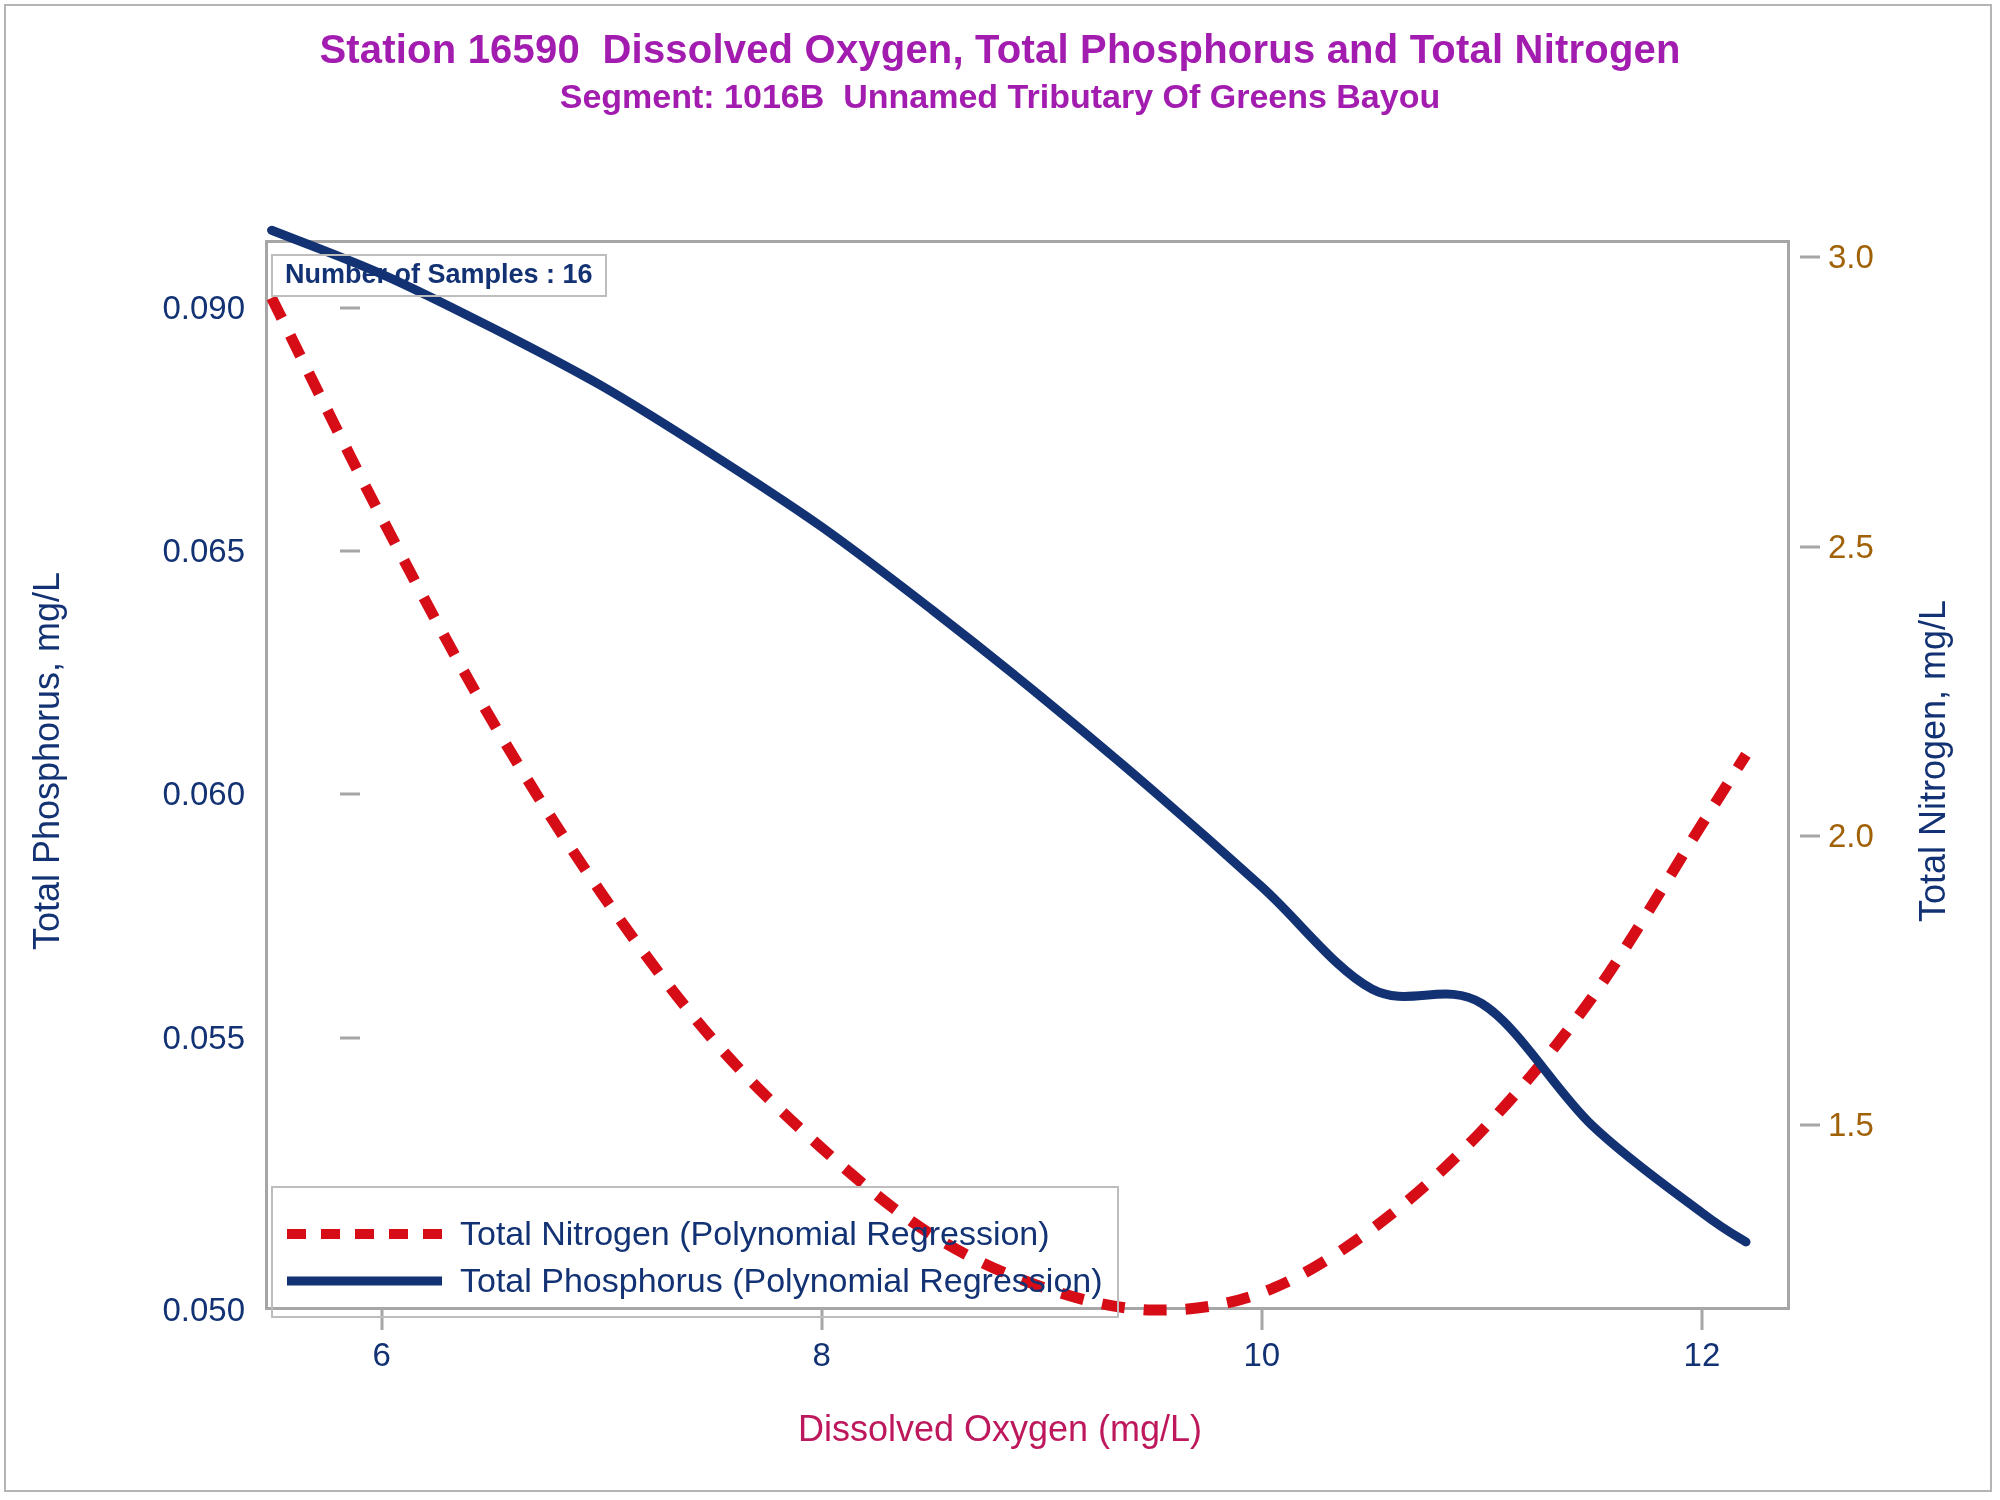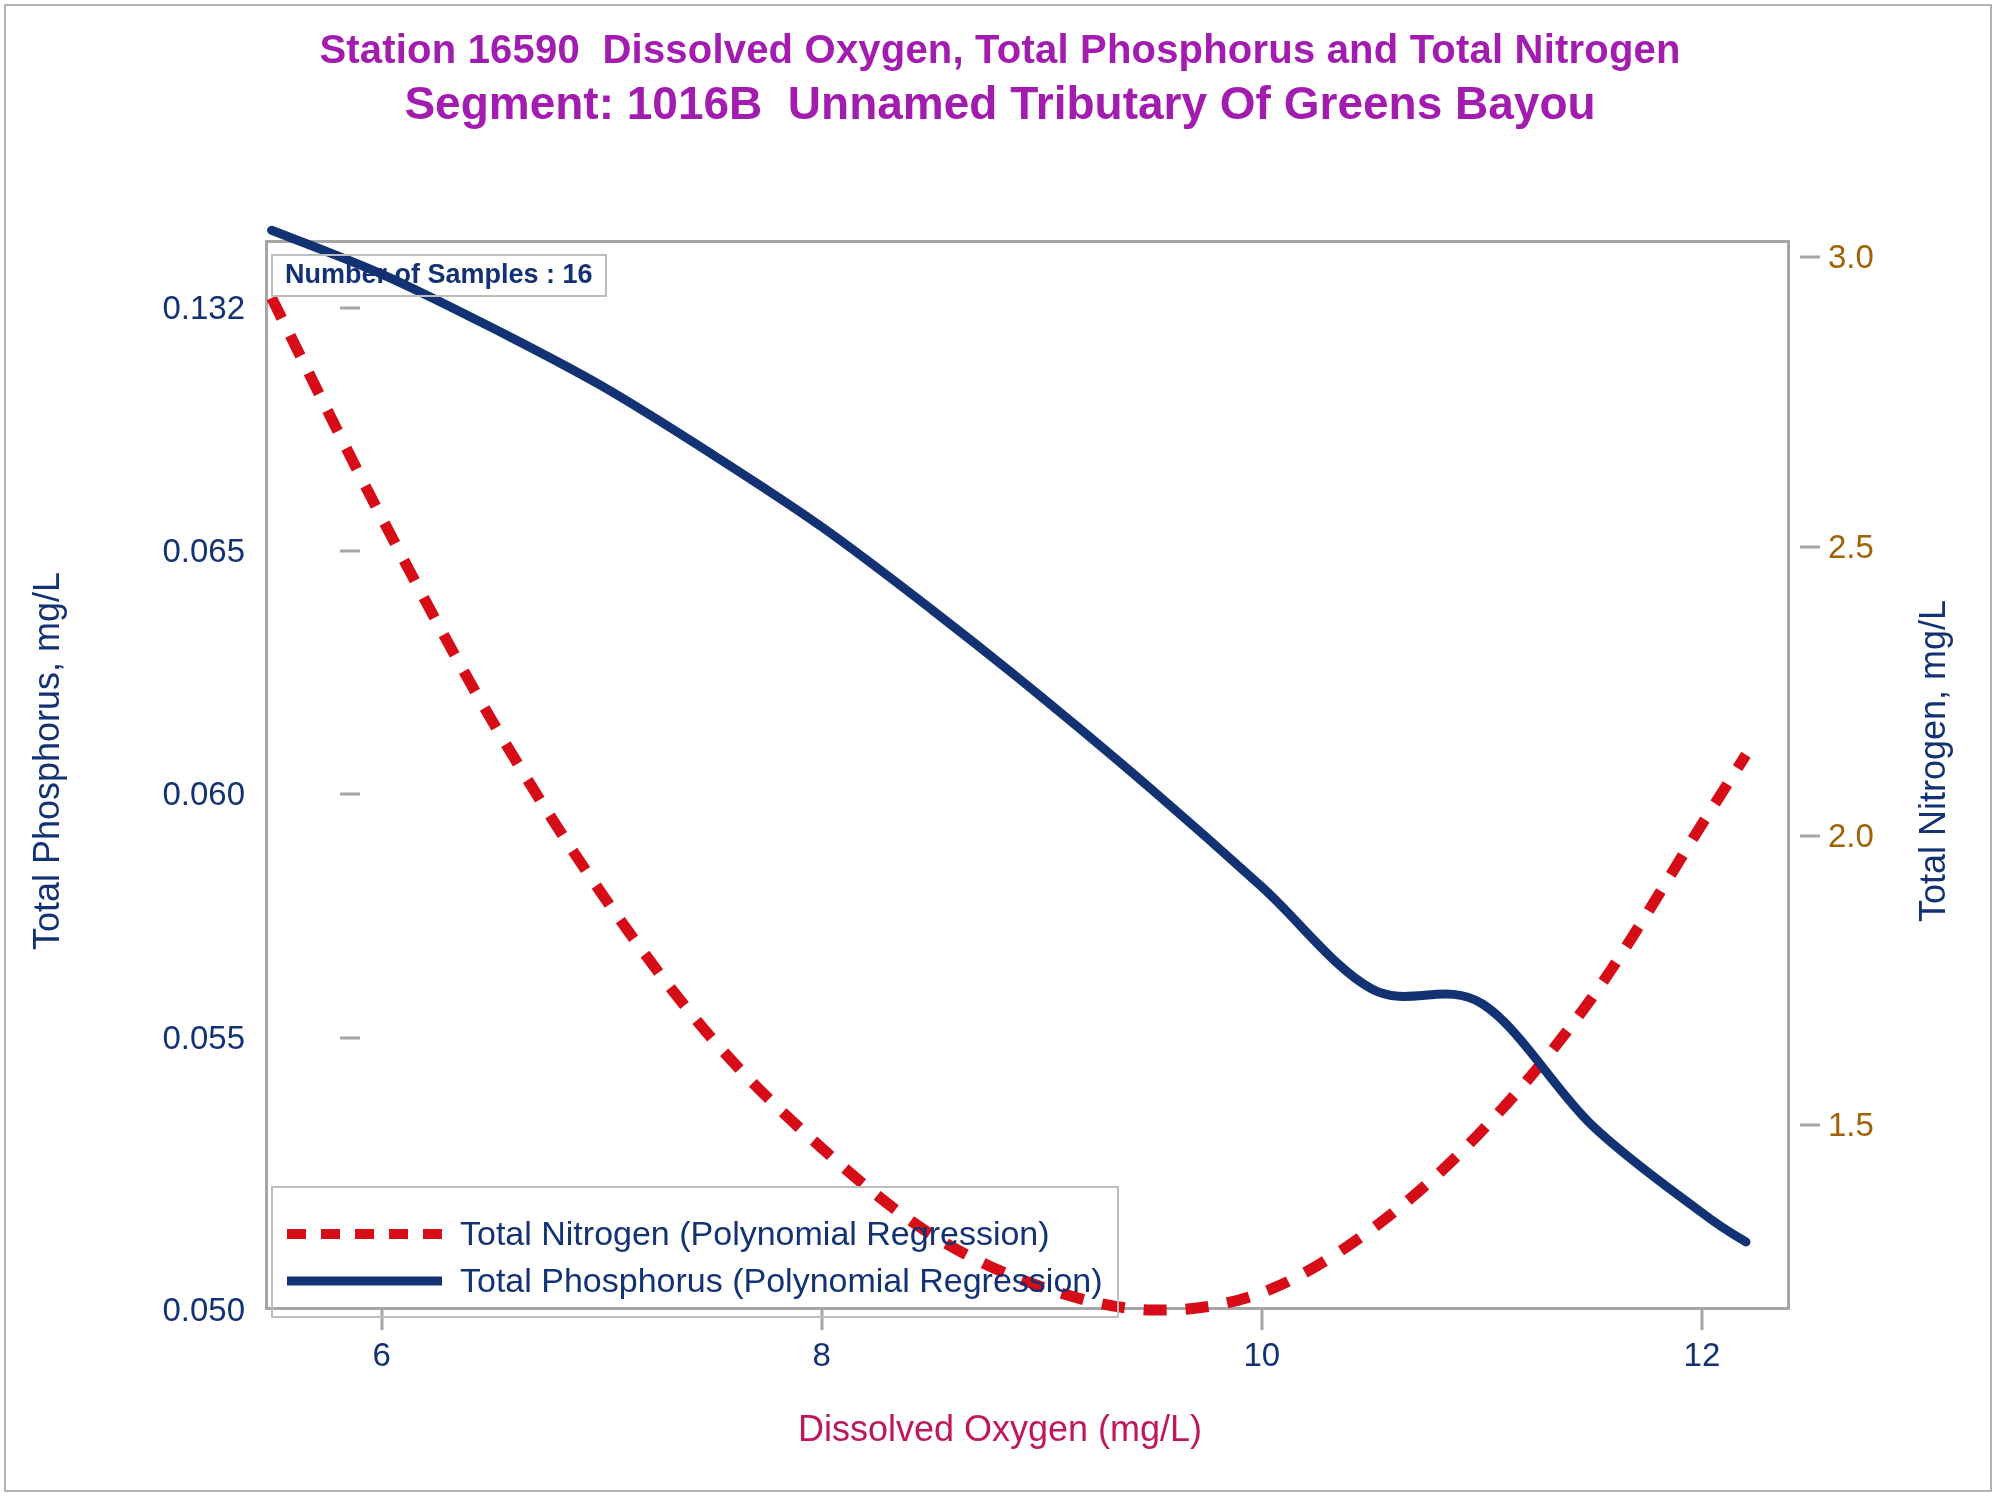--- a/index.html
+++ b/index.html
@@ -32,21 +32,21 @@
     color: #a21caf;
   }
   .title-main {
     font-size: 40px;
     font-weight: bold;
     letter-spacing: 0.2px;
     line-height: 1.16;
     white-space: pre;
   }
   .title-sub1 {
-    font-size: 46px;
+    font-size: 34px;
     font-weight: bold;
     line-height: 1.2;
     margin-top: 4px;
     white-space: pre;
   }
   .title-sub2 {
     font-size: 31px;
     font-weight: bold;
     line-height: 1.2;
     margin-top: 6px;
@@ -271,21 +271,21 @@
 
   <div class="ytick-left-holder" id="ytick-left-holder">
       <div class="ytick-left" style="top: 1070px;">0.050</div>
       <div class="tickmark-left" style="top: 1040.82px;"></div>
       <div class="ytick-left" style="top: 797.636px;">0.055</div>
       <div class="tickmark-left" style="top: 797.636px;"></div>
       <div class="ytick-left" style="top: 554.455px;">0.060</div>
       <div class="tickmark-left" style="top: 554.455px;"></div>
       <div class="ytick-left" style="top: 311.273px;">0.065</div>
       <div class="tickmark-left" style="top: 311.273px;"></div>
-      <div class="ytick-left" style="top: 68.0909px;">0.132</div>
+      <div class="ytick-left" style="top: 68.0909px;">0.090</div>
       <div class="tickmark-left" style="top: 68.0909px;"></div>
     </div>
   <div class="ytick-right-holder" id="ytick-right-holder">
       <div class="ytick-right" style="top: 884.919px;">1.5</div>
       <div class="tickmark-right" style="top: 884.919px;"></div>
       <div class="ytick-right" style="top: 595.73px;">2.0</div>
       <div class="tickmark-right" style="top: 595.73px;"></div>
       <div class="ytick-right" style="top: 306.541px;">2.5</div>
       <div class="tickmark-right" style="top: 306.541px;"></div>
       <div class="ytick-right" style="top: 17.3514px;">3.0</div>

